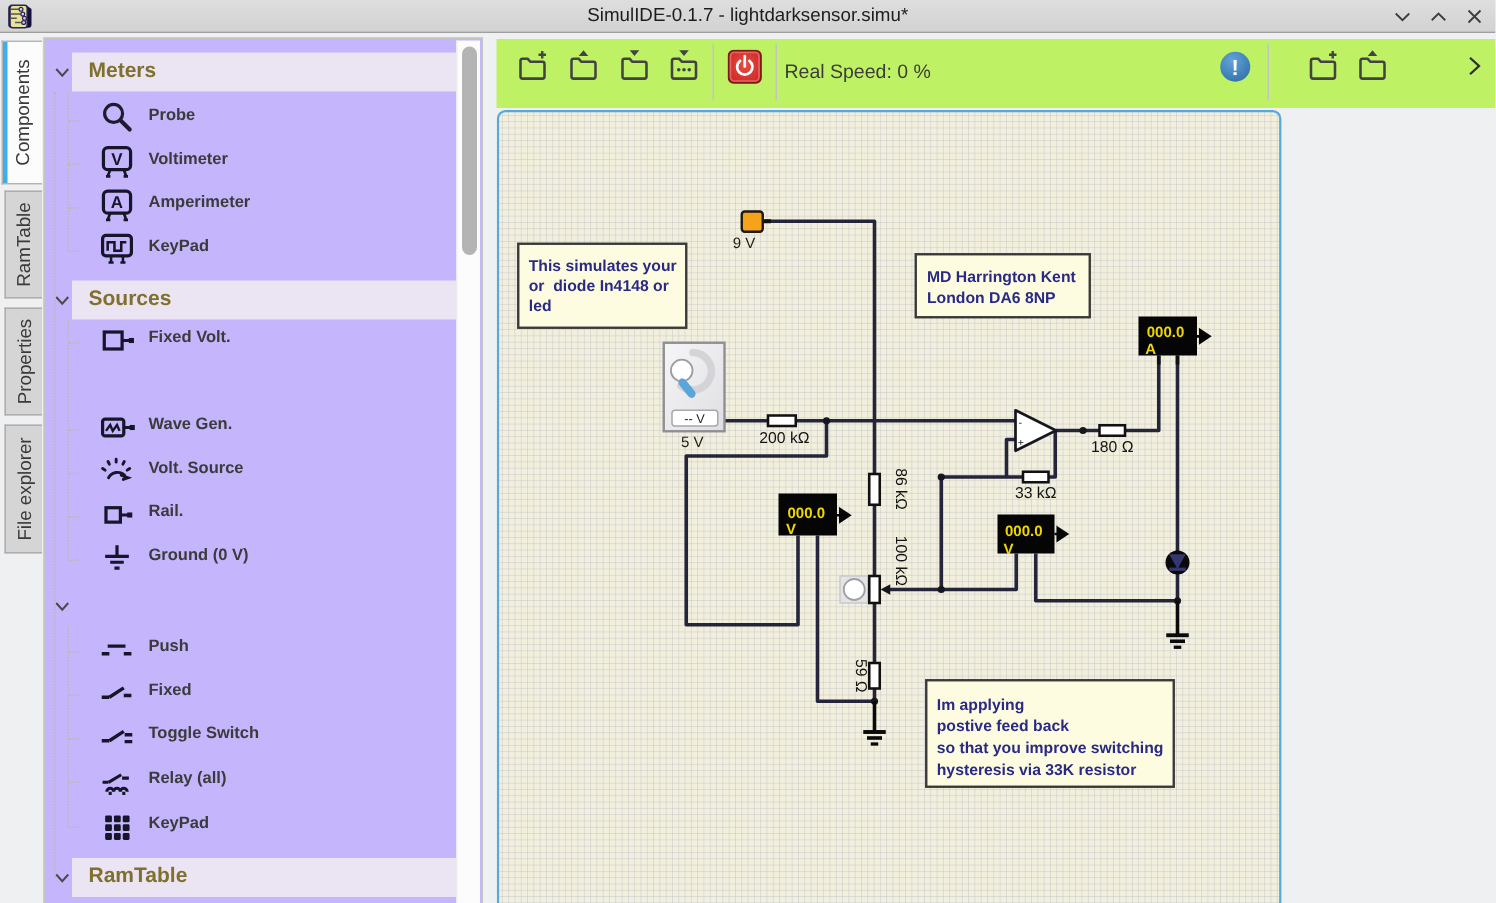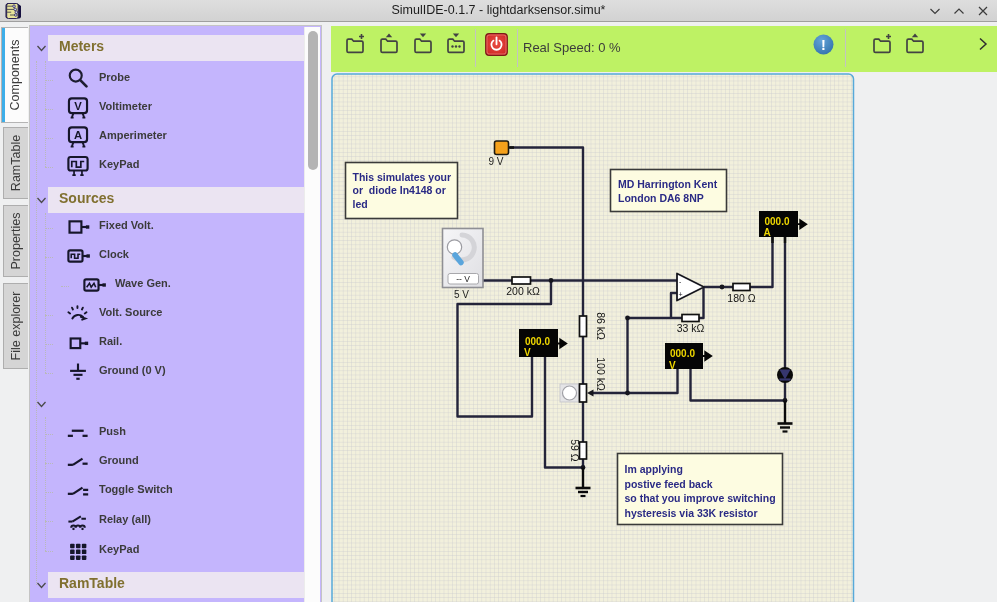--- a/index.html
+++ b/index.html
@@ -153,31 +153,21 @@
         </div>
         <div class="tree-item" style="top:187px;padding-left:22px;">
           <div class="guide guide-h" style="left:15px; top:14.5px; width:8px;"></div>
           <svg class="t-icon" viewBox="0 0 23 23">
             <rect x="4" y="6.5" width="10.5" height="10" fill="none" stroke="#16162a" stroke-width="1.9"></rect>
             <line x1="14.5" y1="11.5" x2="19.5" y2="11.5" stroke="#16162a" stroke-width="1.9"></line>
             <rect x="18.5" y="10" width="3" height="3" fill="#16162a"></rect>
           </svg>
           <span class="t-label">Fixed Volt.</span>
         </div>
-        <div class="tree-item" style="top:216px;">
-          <div class="guide guide-h" style="left:15px; top:14.5px; width:8px;"></div>
-          <svg class="t-icon" viewBox="0 0 23 23">
-            <rect x="3" y="6.5" width="12.5" height="10" rx="1.5" fill="none" stroke="#16162a" stroke-width="1.9"></rect>
-            <path d="M5.5 13.5 v-3.5 h3 v3.5 h3 v-3.5 h2" fill="none" stroke="#16162a" stroke-width="1.4"></path>
-            <line x1="15.5" y1="11.5" x2="20" y2="11.5" stroke="#16162a" stroke-width="1.9"></line>
-            <rect x="19" y="10" width="3" height="3" fill="#16162a"></rect>
-          </svg>
-          <span class="t-label">Clock</span>
-        </div>
-        <div class="tree-item" style="top:245px;margin-left:16px;">
+        <div class="tree-item" style="top:245px;">
           <div class="guide guide-h" style="left:15px; top:14.5px; width:8px;"></div>
           <svg class="t-icon" viewBox="0 0 23 23">
             <rect x="3" y="6.5" width="12.5" height="10" rx="1.5" fill="none" stroke="#16162a" stroke-width="1.9"></rect>
             <path d="M5 13.5 l2.5-3.5 1.5 3.5 2.5-3.5 1.5 3.5" fill="none" stroke="#16162a" stroke-width="1.4"></path>
             <line x1="15.5" y1="11.5" x2="20" y2="11.5" stroke="#16162a" stroke-width="1.9"></line>
             <rect x="19" y="10" width="3" height="3" fill="#16162a"></rect>
           </svg>
           <span class="t-label">Wave Gen.</span>
         </div>
         <div class="tree-item" style="top:303px;">
@@ -229,21 +219,21 @@
         </div>
         <div class="tree-item" style="top:422px;">
           <div class="guide guide-h" style="left:15px; top:14.5px; width:8px;"></div>
           <svg class="t-icon" viewBox="0 0 23 23">
             <g stroke="#16162a" stroke-width="2">
               <line x1="2.5" y1="14" x2="7" y2="14"></line>
               <line x1="7" y1="14" x2="15.5" y2="8.5"></line>
               <line x1="15.5" y1="13" x2="20" y2="13"></line>
             </g>
           </svg>
-          <span class="t-label">Ground</span>
+          <span class="t-label">Fixed</span>
         </div>
         <div class="tree-item" style="top:451px;">
           <div class="guide guide-h" style="left:15px; top:14.5px; width:8px;"></div>
           <svg class="t-icon" viewBox="0 0 23 23">
             <g stroke="#16162a" stroke-width="2">
               <line x1="2.5" y1="14" x2="7" y2="14"></line>
               <line x1="7" y1="14" x2="15.5" y2="8.5"></line>
               <line x1="16" y1="10.5" x2="20.5" y2="10.5"></line>
               <line x1="16" y1="14.5" x2="20.5" y2="14.5"></line>
             </g>

